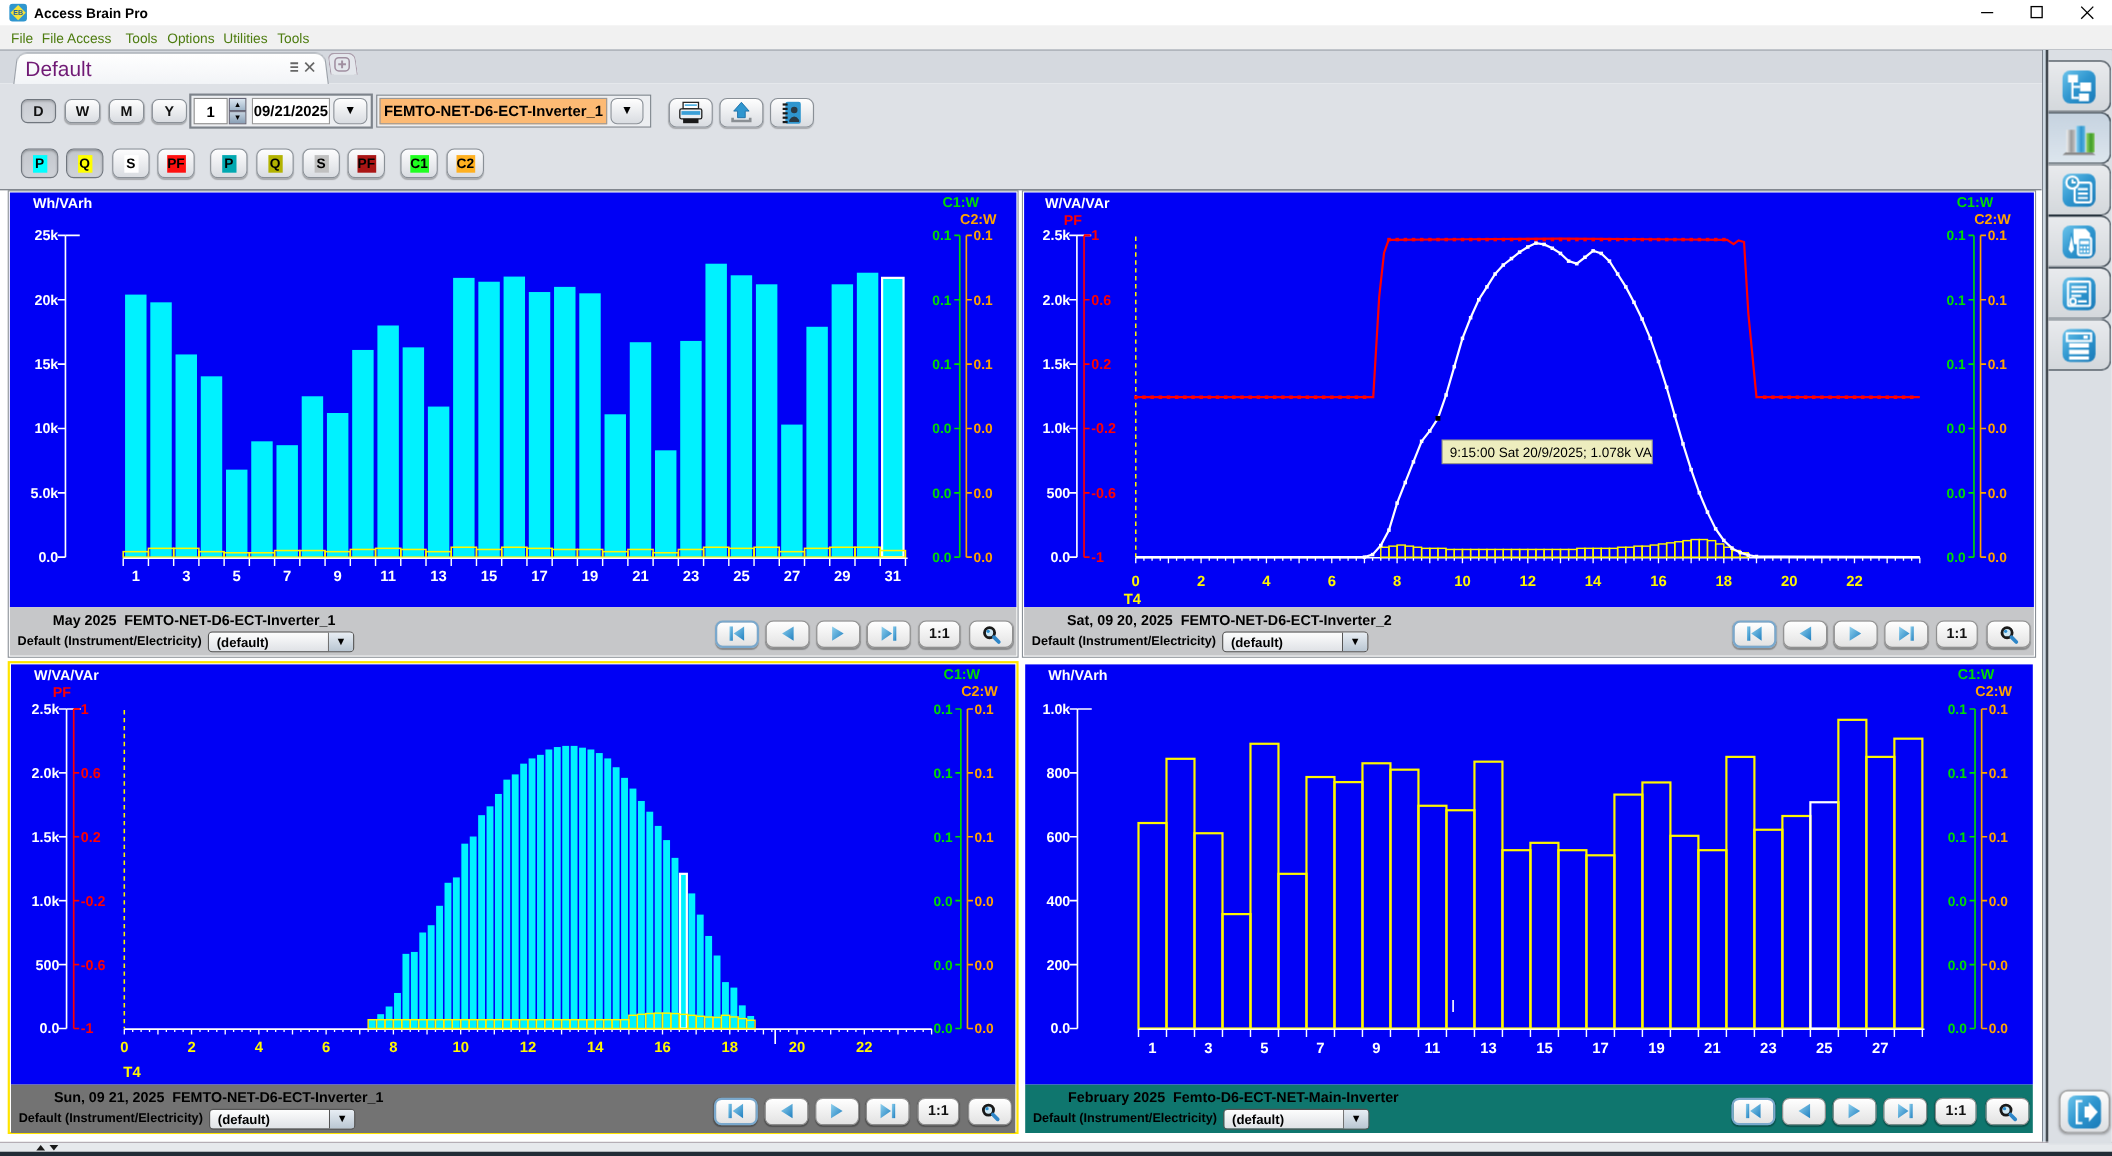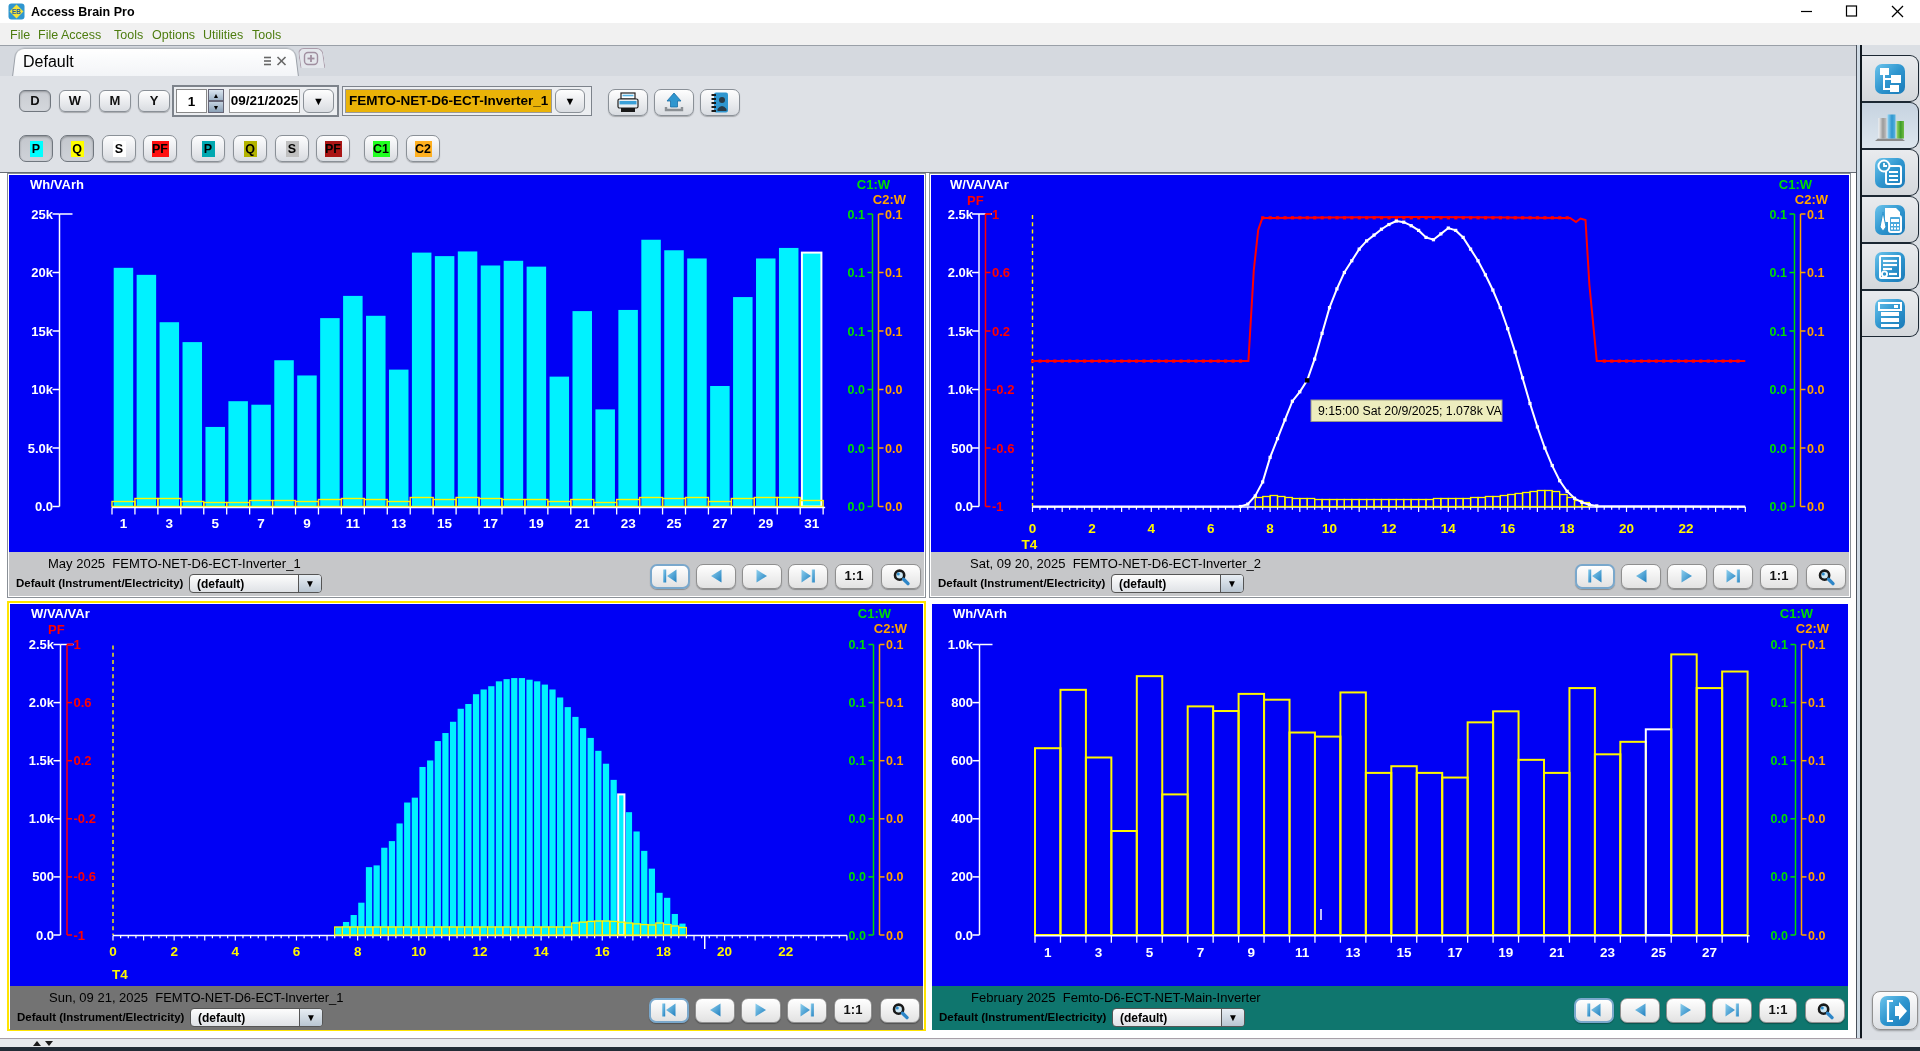--- a/index.html
+++ b/index.html
@@ -32,21 +32,21 @@
    box-shadow:inset 0 1px 2px rgba(0,0,0,0.3); }
 .csq { display:inline-block; margin-top:5px; height:16px; font-size:12.5px;
    font-weight:bold; color:#000; line-height:16px; }
 .ibtn { position:absolute; top:89px; width:40px; height:27px; border-radius:7px;
    background:linear-gradient(#fefefe,#d9dce1); border:1px solid #8a9097;
    box-shadow:0 1px 1px rgba(0,0,0,0.25); text-align:center; padding-top:2px; }
 
 .panel { position:absolute; background:#fff; padding:1px; }
 .chart { background:#0000F5; }
 .status { position:relative; width:100%; height:44px; font-size:13px; color:#000; }
-.s1 { position:absolute; left:7px; top:4px; font-weight:normal;padding-left:32px; }
+.s1 { position:absolute; left:7px; top:4px; font-weight:bold;padding-left:32px; }
 .s2 { position:absolute; left:7px; top:25px; font-weight:bold; font-size:11.5px; }
 .cmb { position:absolute; height:19px; background:linear-gradient(#fdfdfd,#dfe2e6);
    border:1px solid #555; border-radius:4px; }
 .cmb span { position:absolute; left:7px; top:2px; font-size:12px; font-weight:bold; }
 .cmbb { position:absolute; right:0; top:0; width:23px; height:17px;
    background:linear-gradient(#e8eef4,#b9c6d2); border-left:1px solid #555;
    border-radius:0 3px 3px 0; font-size:10px; text-align:center; line-height:17px; color:#000; }
 .nbtn { position:absolute; top:12px; height:25px; border-radius:7px;
    background:linear-gradient(#ffffff,#e2e2e2); border:1px solid #8f8f8f;
    box-shadow:0 1px 1px rgba(0,0,0,0.3); text-align:center; padding-top:3px; }
@@ -86,21 +86,21 @@
     <span class="mi" style="left:10px">File</span>
     <span class="mi" style="left:38px">File Access</span>
     <span class="mi" style="left:114px">Tools</span>
     <span class="mi" style="left:152px">Options</span>
     <span class="mi" style="left:203px">Utilities</span>
     <span class="mi" style="left:252px">Tools</span>
   </div>
 <div class="abs" id="tabbar">
     <div id="tab0"></div>
     <div id="tabplus"></div>
-    <span style="position:absolute;left:23px;top:7px;font-size:16px;color:#000000">Default</span>
+    <span style="position:absolute;left:23px;top:7px;font-size:19px;color:#701a75">Default</span>
     <svg style="position:absolute;left:263px;top:9px" width="26" height="13" viewBox="0 0 26 13">
       <g stroke="#666" stroke-width="1.6">
         <line x1="1" y1="2.5" x2="8" y2="2.5"></line>
         <line x1="1" y1="6" x2="8" y2="6"></line>
         <line x1="1" y1="9.5" x2="8" y2="9.5"></line>
         <line x1="14.5" y1="2" x2="22.5" y2="10"></line>
         <line x1="22.5" y1="2" x2="14.5" y2="10"></line>
       </g>
     </svg>
     <svg style="position:absolute;left:303px;top:5px" width="16" height="15" viewBox="0 0 16 15">
@@ -114,21 +114,21 @@
 <div class="tbtn" style="left:59px">W</div>
 <div class="tbtn" style="left:99px">M</div>
 <div class="tbtn" style="left:138px">Y</div>
 <div style="position:absolute;left:172px;top:85px;width:167px;height:32px;border:2px solid #7d838b;background:#eceef1"></div>
 <div style="position:absolute;left:176px;top:89px;width:31px;height:24px;background:#fff;border:1px solid #888;font-size:13.5px;font-weight:bold;text-align:center;line-height:23px">1</div>
 <div style="position:absolute;left:208px;top:89px;width:16px;height:12px;background:linear-gradient(#dbe6f0,#9fb4c8);border:1px solid #667;font-size:7px;text-align:center;line-height:11px;color:#000">▲</div>
 <div style="position:absolute;left:208px;top:101px;width:16px;height:12px;background:linear-gradient(#c3d2e0,#8aa0b6);border:1px solid #667;font-size:7px;text-align:center;line-height:11px;color:#000">▼</div>
 <div style="position:absolute;left:229px;top:89px;width:71px;height:24px;background:#fff;border:1px solid #999;font-size:13.5px;font-weight:bold;text-align:center;line-height:22px">09/21/2025</div>
 <div style="position:absolute;left:303px;top:89px;width:31px;height:24px;border-radius:6px;background:linear-gradient(#fefefe,#d9dce1);border:1px solid #8a9097;font-size:11px;text-align:center;line-height:23px">▼</div>
 <div style="position:absolute;left:342px;top:86px;width:250px;height:30px;border:1.5px solid #7d838b;background:#eceef1"></div>
-<div style="position:absolute;left:345px;top:89px;width:207px;height:24px;background:#eab308;border:1px solid #999;font-size:13.5px;font-weight:bold;line-height:22px;padding-left:3px;white-space:nowrap;overflow:hidden">FEMTO-NET-D6-ECT-Inverter_1</div>
+<div style="position:absolute;left:345px;top:89px;width:207px;height:24px;background:#fdba74;border:1px solid #999;font-size:13.5px;font-weight:bold;line-height:22px;padding-left:3px;white-space:nowrap;overflow:hidden">FEMTO-NET-D6-ECT-Inverter_1</div>
 <div style="position:absolute;left:555px;top:89px;width:30px;height:24px;border-radius:6px;background:linear-gradient(#fefefe,#d9dce1);border:1px solid #8a9097;font-size:11px;text-align:center;line-height:23px">▼</div>
 <div class="ibtn" style="left:608px"><svg width="24" height="21" viewBox="0 0 24 21">
       <rect x="5" y="1" width="14" height="6" fill="#fff" stroke="#222" stroke-width="1.2"></rect>
       <line x1="6.5" y1="3.5" x2="17.5" y2="3.5" stroke="#55b4e4" stroke-width="1.6"></line>
       <rect x="2" y="7" width="20" height="9" rx="1.5" fill="#e8eef2" stroke="#222" stroke-width="1.2"></rect>
       <rect x="3.5" y="9" width="17" height="3.4" fill="#3aa0d8"></rect>
       <rect x="5" y="16" width="14" height="4" fill="#1a1a1a"></rect>
     </svg></div>
 <div class="ibtn" style="left:654px"><svg width="24" height="21" viewBox="0 0 24 21">
       <path d="M12 1 L19 9 H15.5 V15 H8.5 V9 H5 Z" fill="#2f96cf" stroke="#1a6ea6" stroke-width="0.8"></path>

